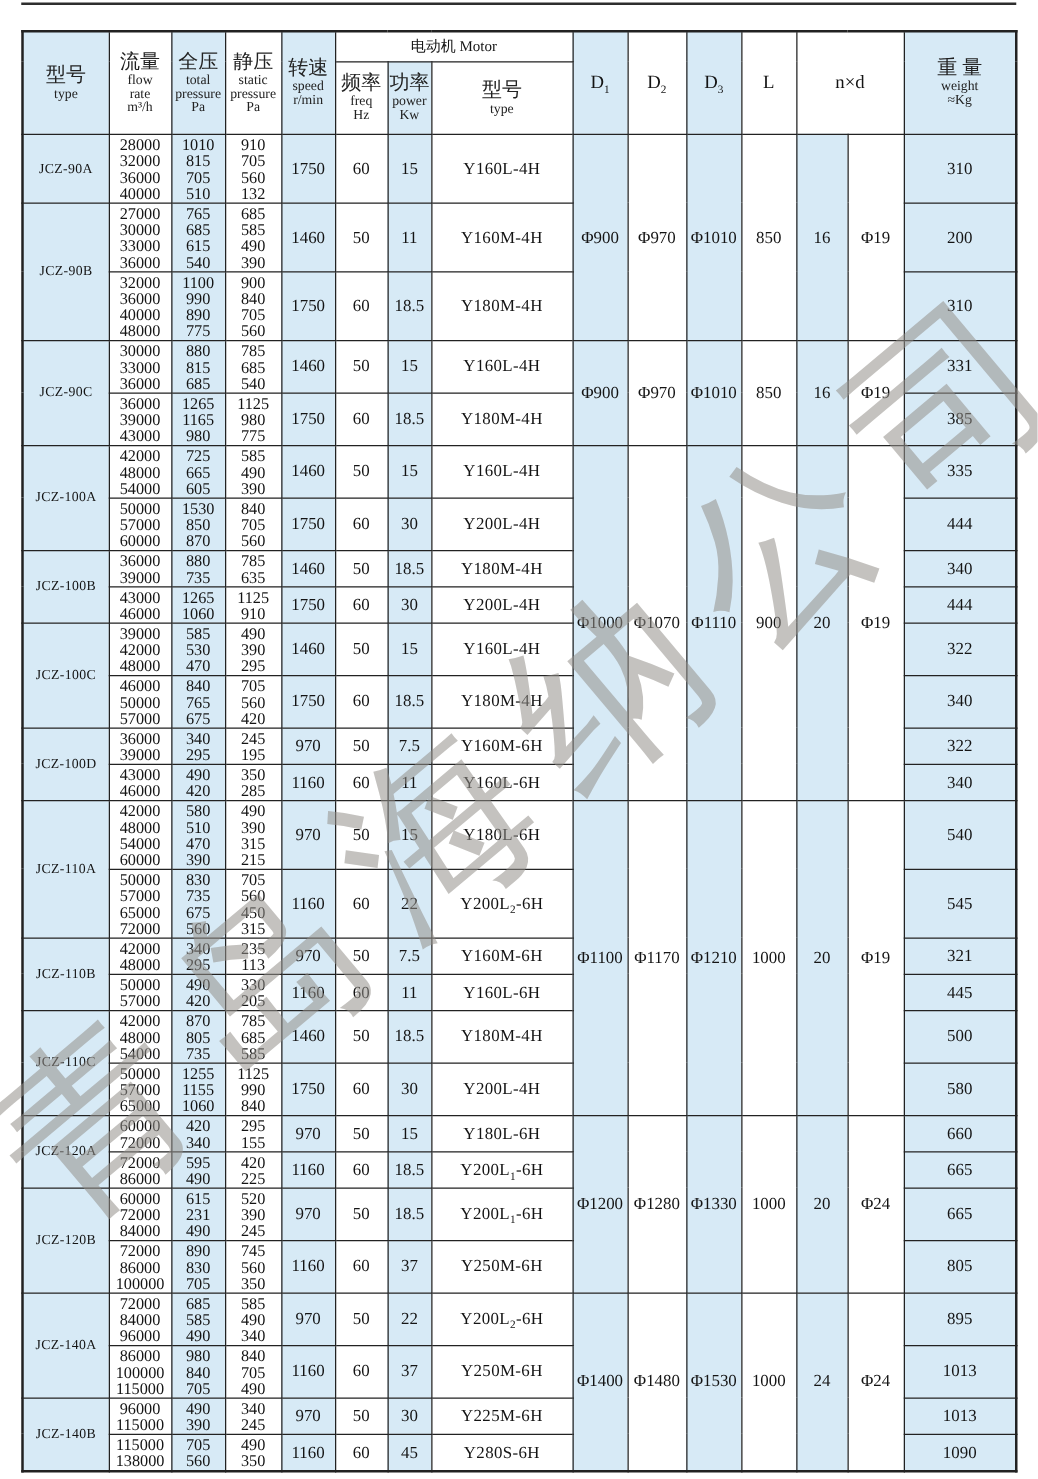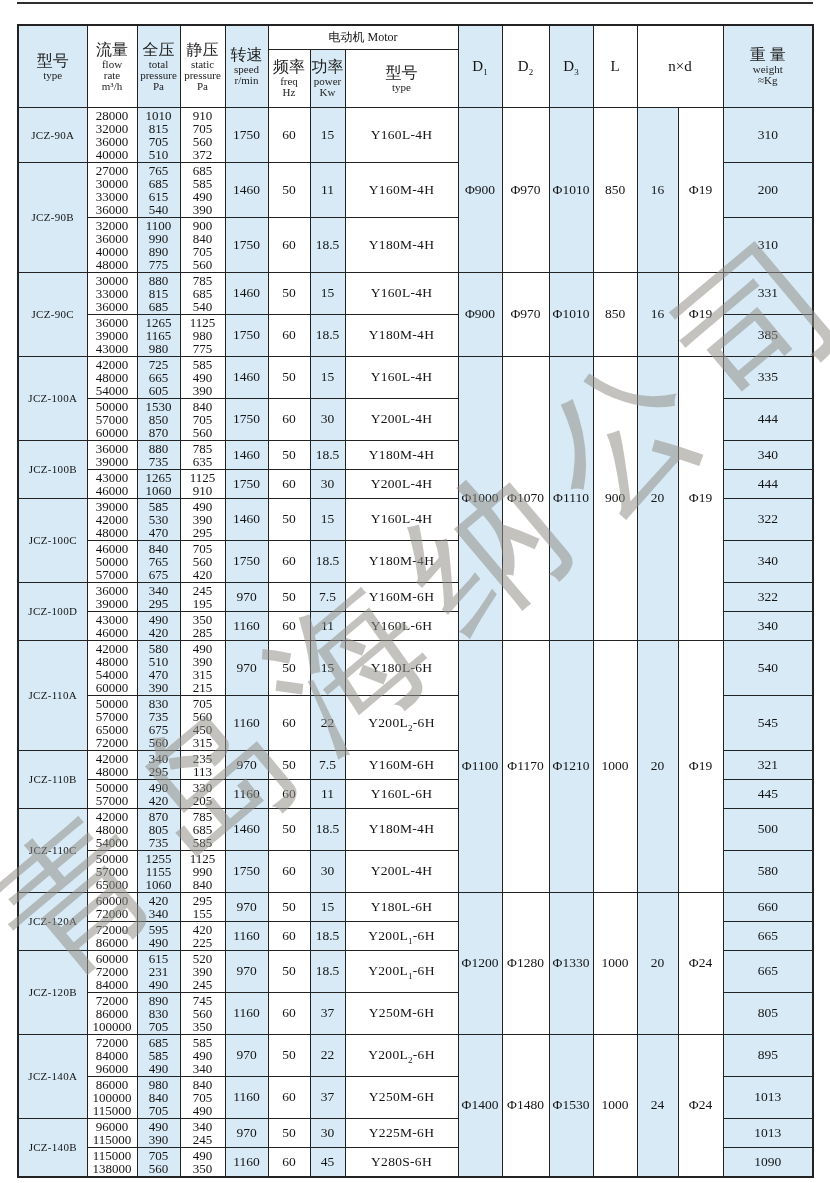--- a/index.html
+++ b/index.html
@@ -130,21 +130,21 @@
         <td class="tint">
           <div class="ln">1010</div>
           <div class="ln">815</div>
           <div class="ln">705</div>
           <div class="ln">510</div>
         </td>
         <td>
           <div class="ln">910</div>
           <div class="ln">705</div>
           <div class="ln">560</div>
-          <div class="ln">372</div>
+          <div class="ln">132</div>
         </td>
         <td class="tint">1750</td>
         <td>60</td>
         <td class="tint">15</td>
         <td class="c-motor">Y160L-4H</td>
         <td class="tint" rowspan="3">Φ900</td>
         <td rowspan="3">Φ970</td>
         <td class="tint" rowspan="3">Φ1010</td>
         <td rowspan="3">850</td>
         <td class="tint" rowspan="3">16</td>

